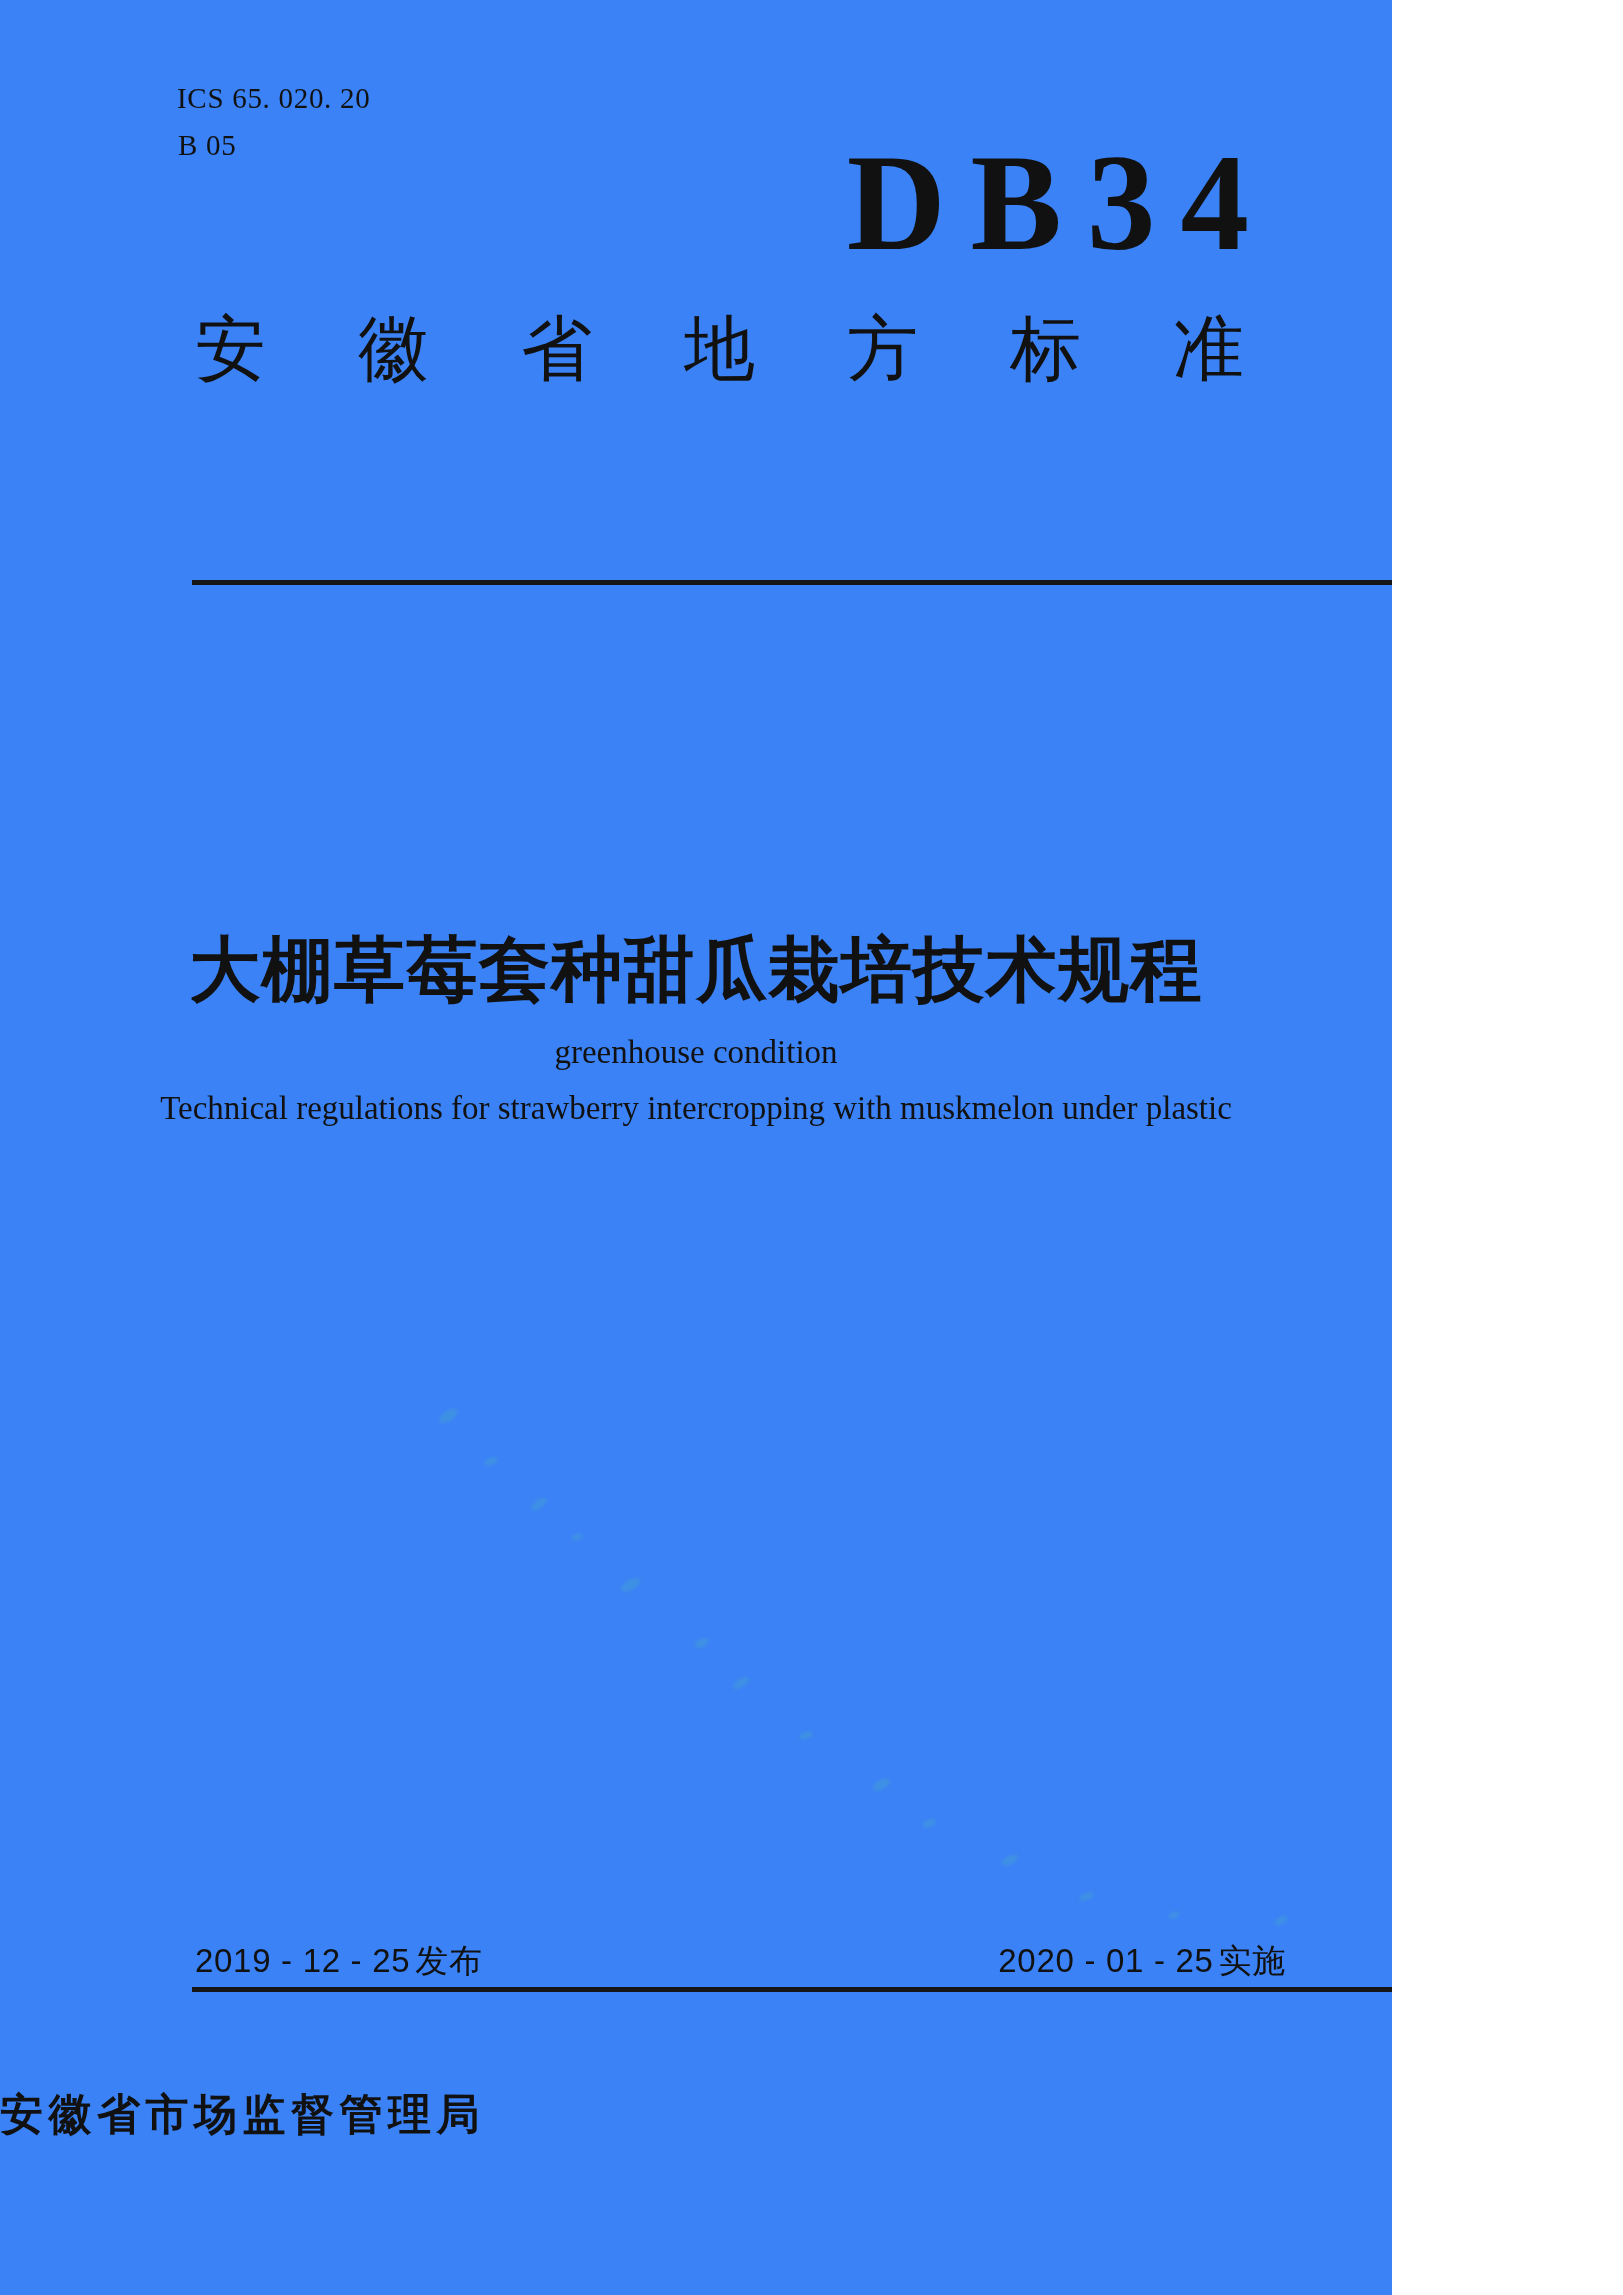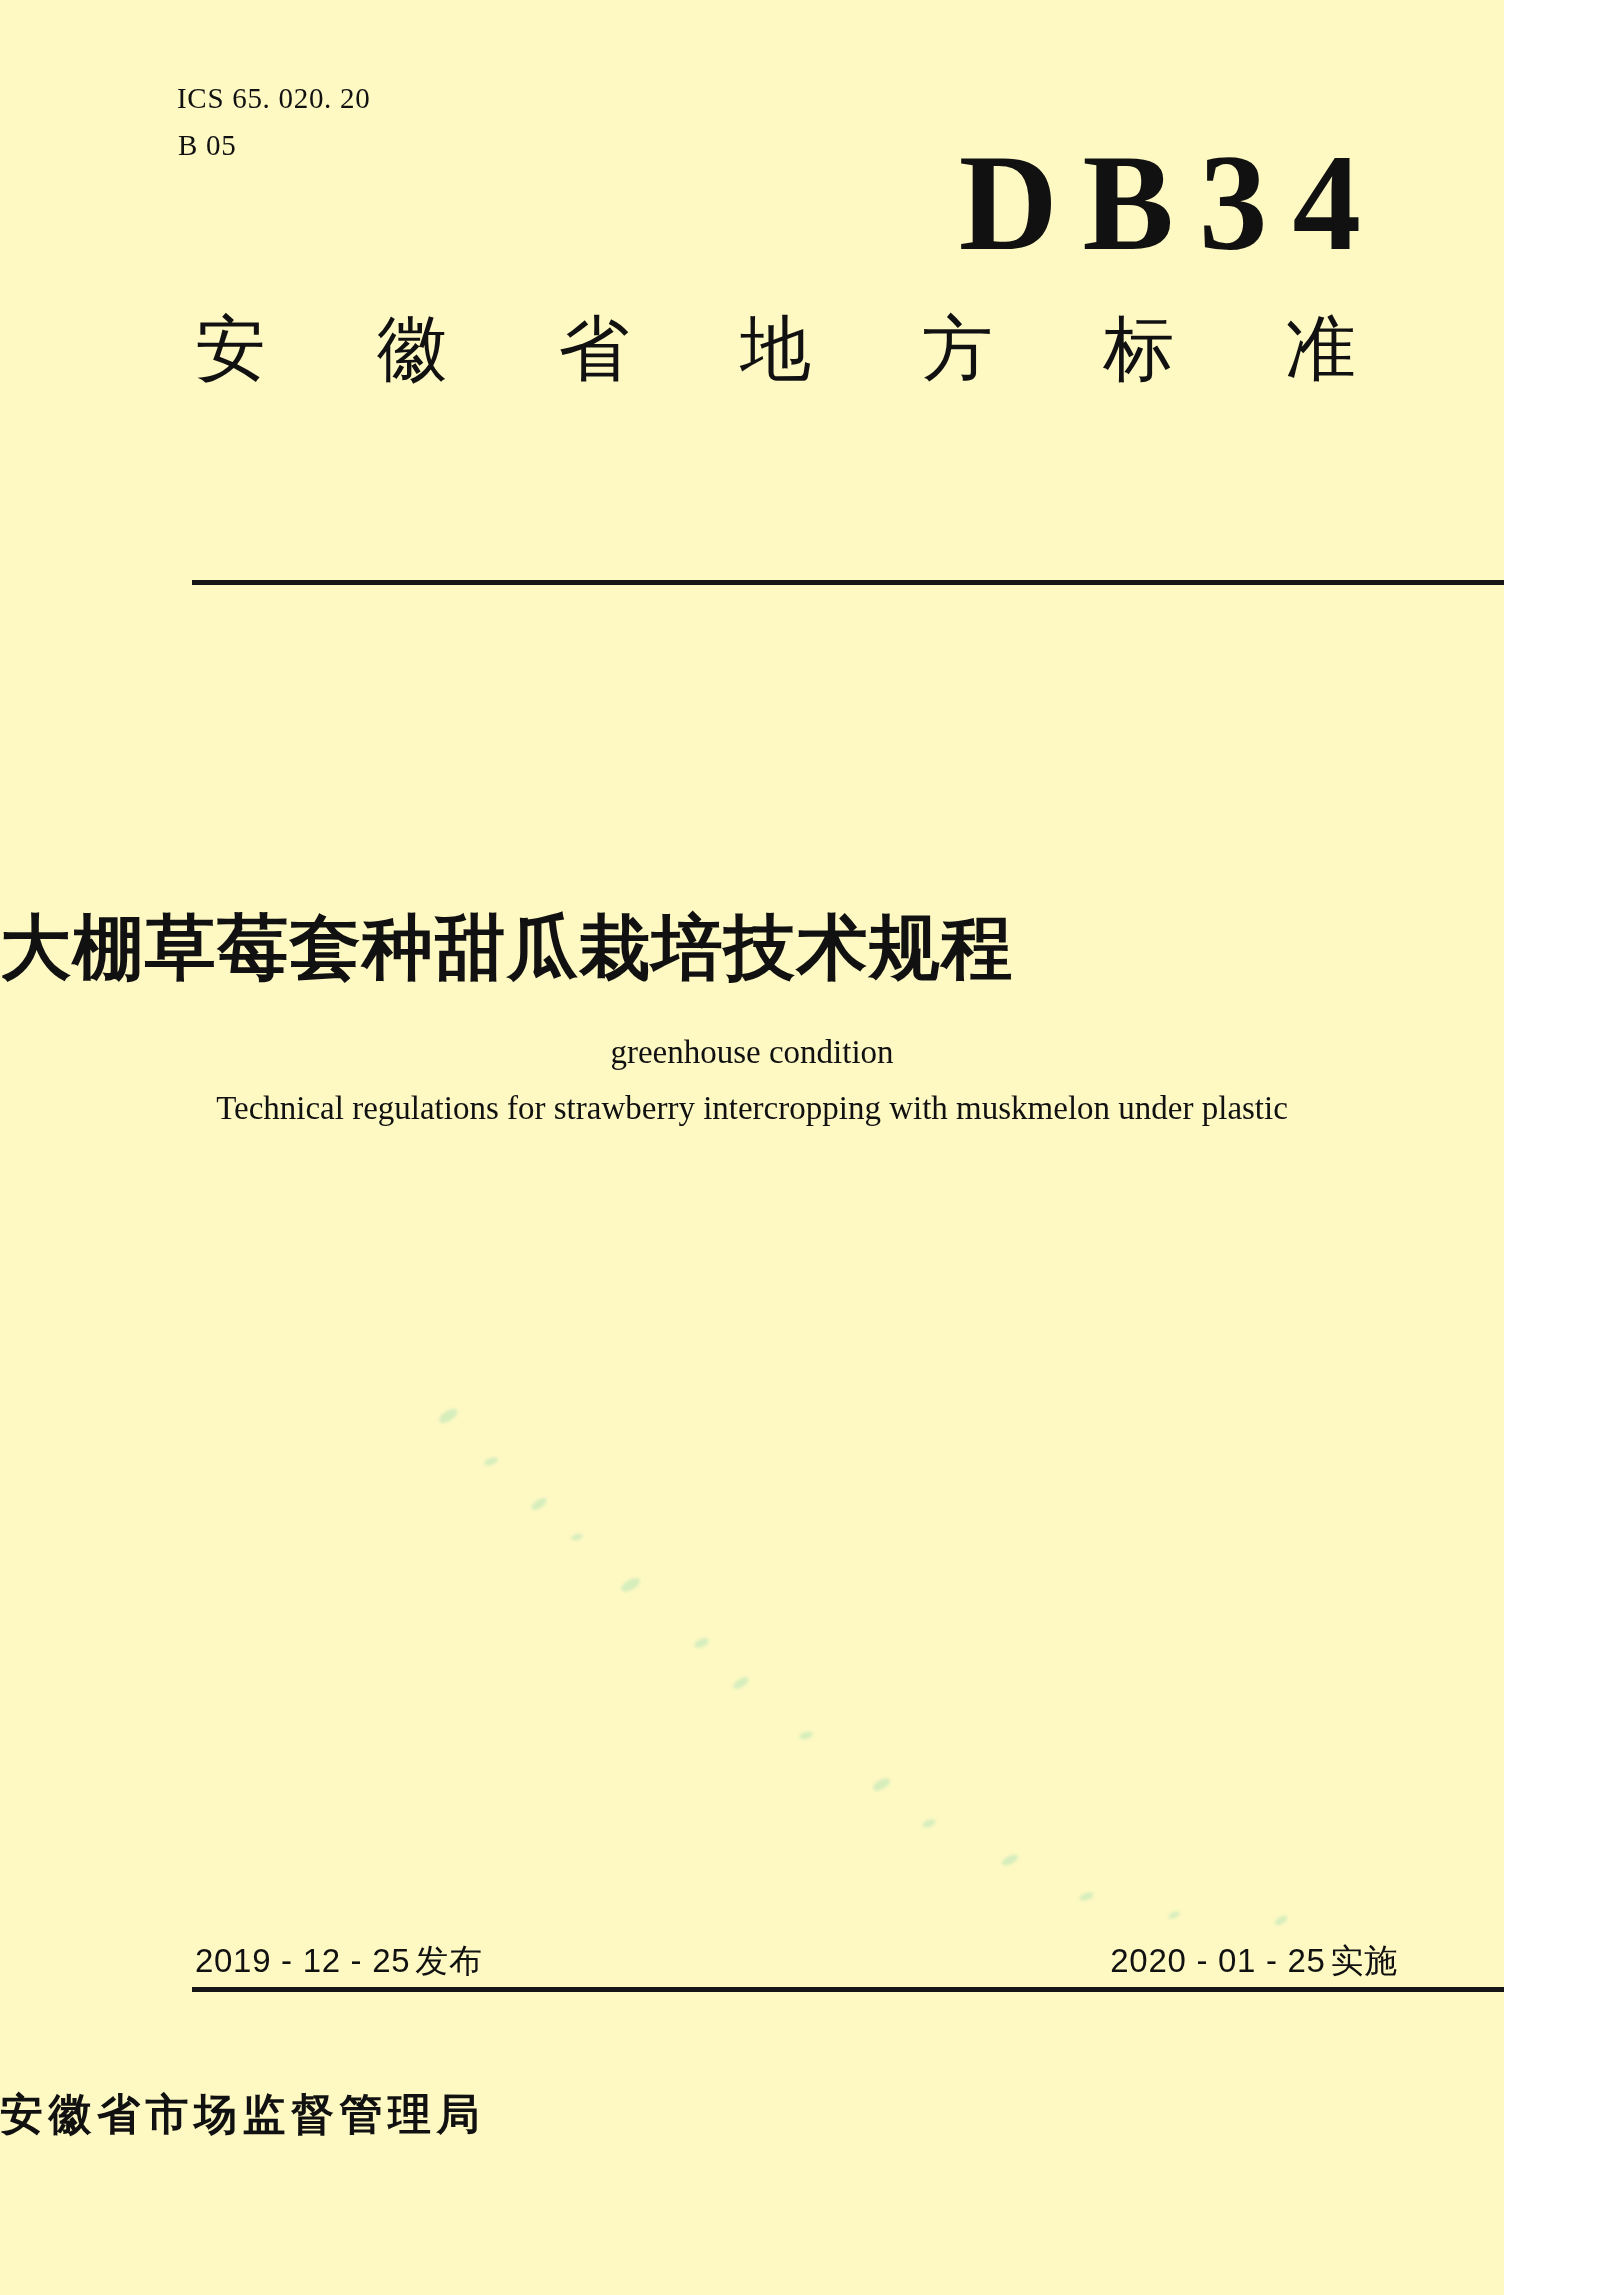--- a/index.html
+++ b/index.html
@@ -1,20 +1,20 @@
 <!DOCTYPE html>
 <html style="font-size:11px"><head>
 <meta charset="utf-8">
 <style>
   html, body { margin: 0; padding: 0; background: #ffffff; }
   .page {
     position: relative;
-    width: 1504px;
+    width: 1392px;
     height: 2295px;
-    background: #fef9c3;
+    background: #3b82f6;
     overflow: hidden;
     font-family: "Liberation Serif", "DejaVu Serif", serif;
     color: #111111;
   }
   .serif { font-family: "Liberation Serif", "DejaVu Serif", serif; }
   .sans  { font-family: "Liberation Sans", "DejaVu Sans", sans-serif; }
 
   .ics {
     position: absolute; left: 177px; top: 82px;
     font-size: 29px; letter-spacing: 0.7px; white-space: pre;
@@ -35,22 +35,22 @@
   }
   .std-number {
     position: absolute; right: 150px; top: 445px;
     font-size: 38px; letter-spacing: 0.7px; white-space: nowrap;
   }
   .rule { position: absolute; left: 192px; width: 1330px; height: 4.8px; background: #161616; }
   .rule-top { top: 580px; }
   .rule-bottom { top: 1987px; }
 
   .title-zh {
-    position: absolute; left: 0; right: 0; top: 907px;
-    text-align: left; font-size: 71px; font-weight: bold;
+    position: absolute; left: 0; right: 0; top: 929px;
+    text-align: center; font-size: 71px; font-weight: bold;
     letter-spacing: 1.4px; line-height: 1.15;
   }
   .title-en {
     position: absolute; left: 82px; right: 82px; top: 1024px;
     text-align: center; font-size: 33px; line-height: 56px;
   }
 
   .artifact {
     position: absolute; border-radius: 50%;
     background: rgba(72, 196, 166, 0.22); filter: blur(1.4px);

